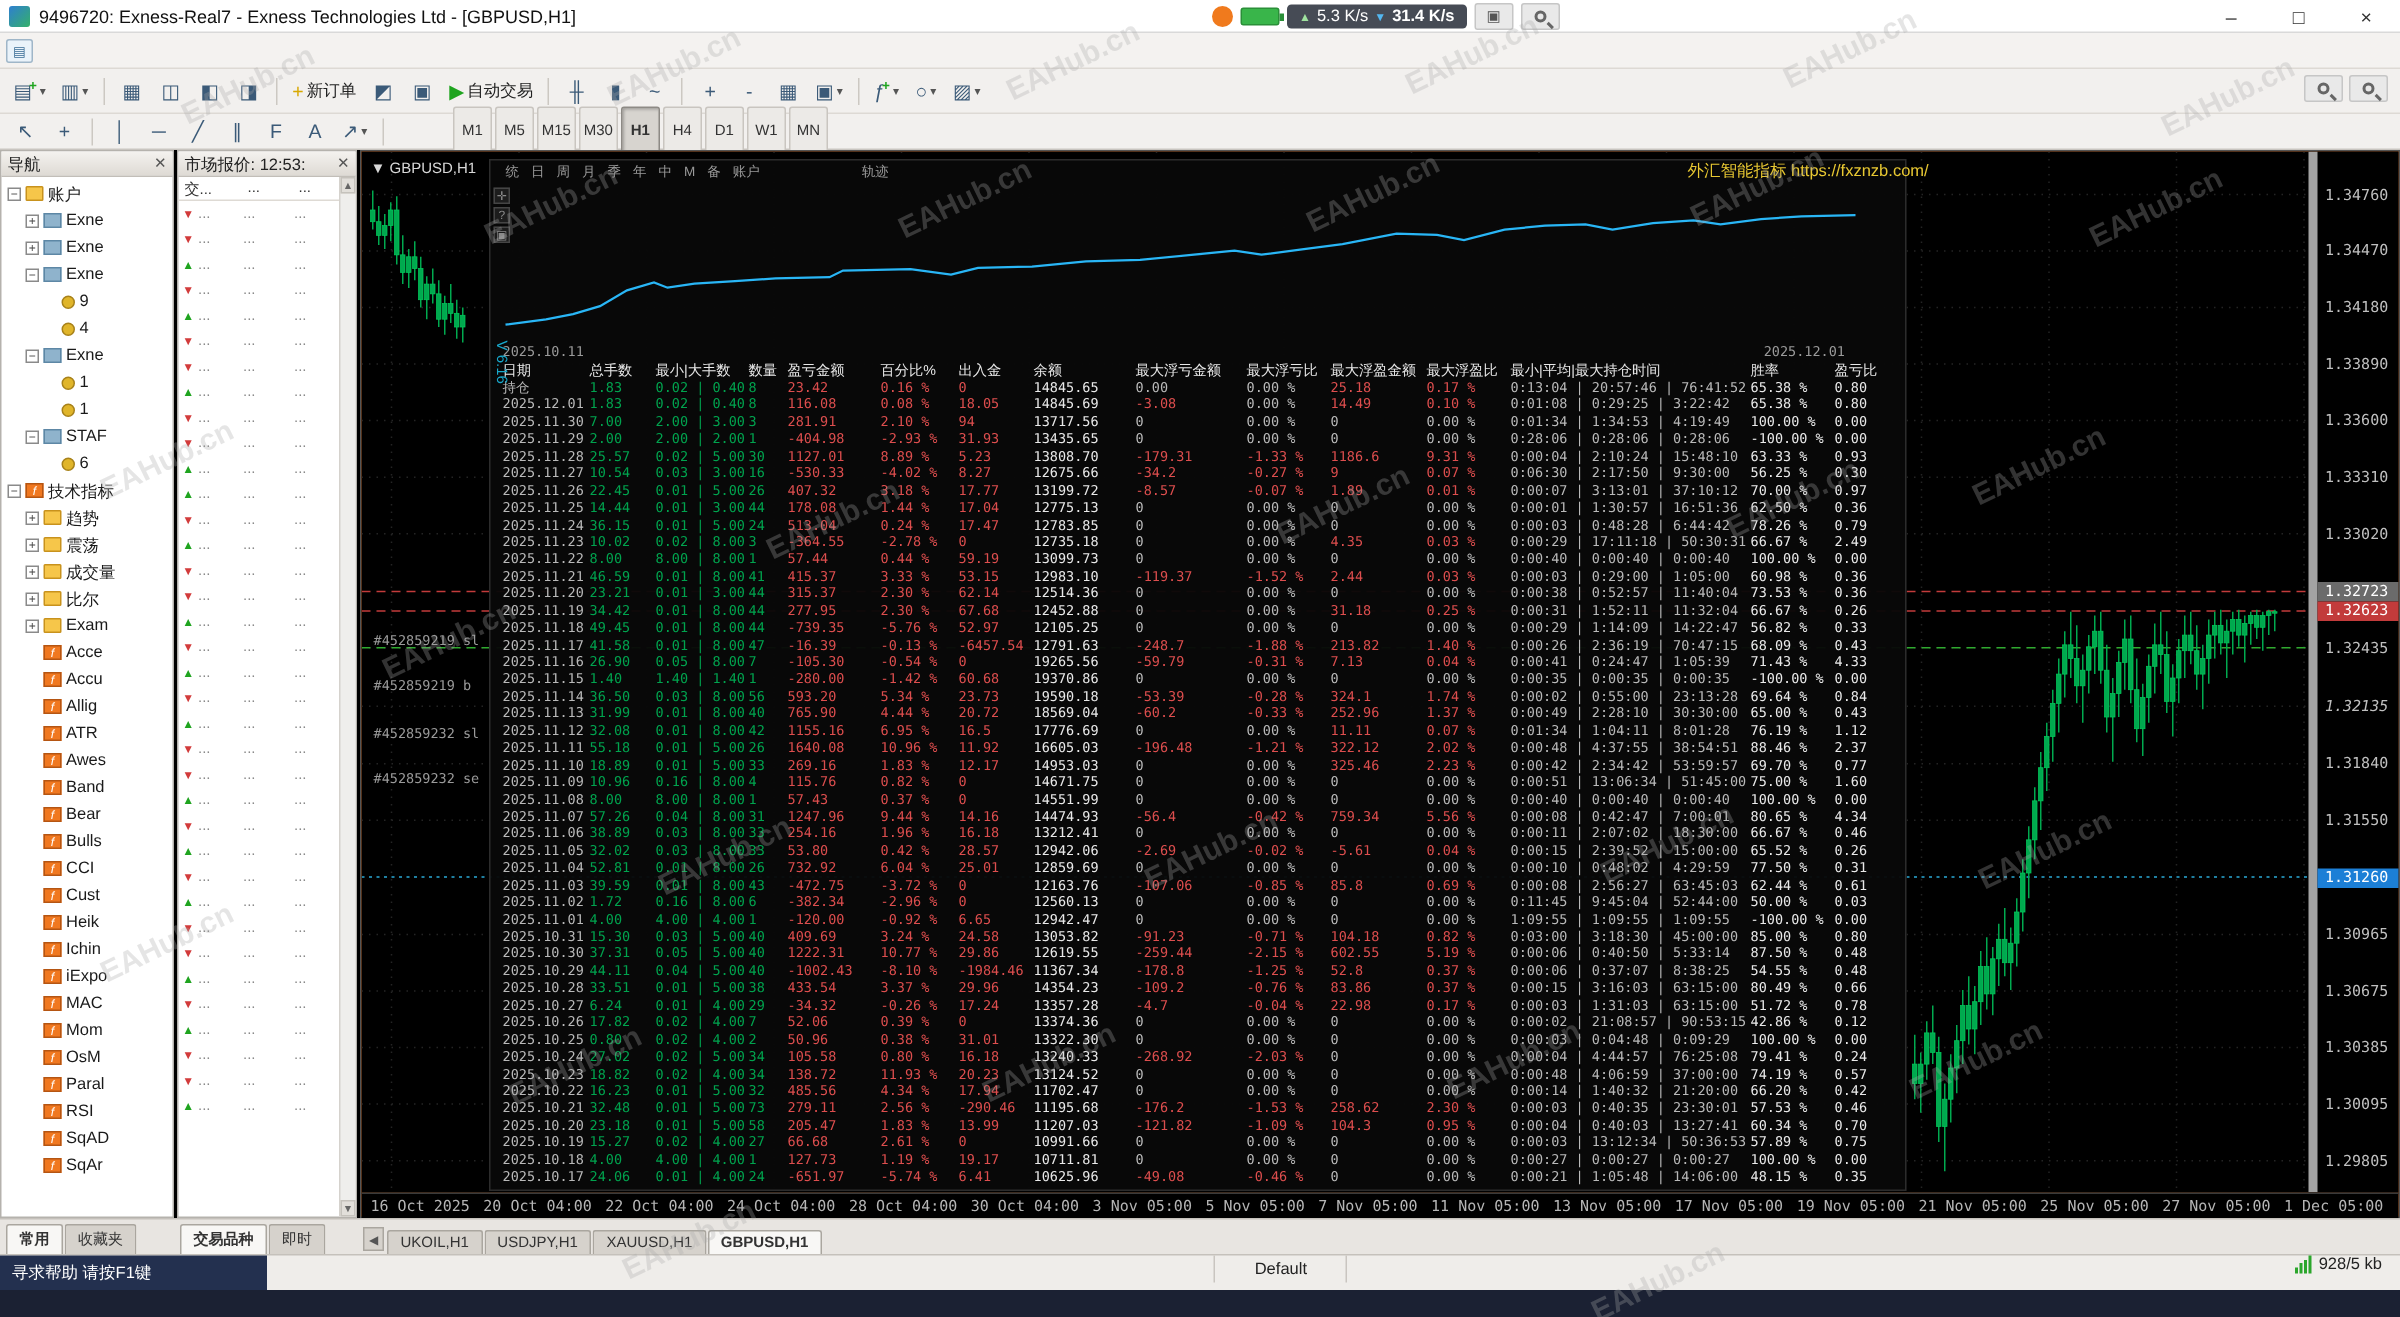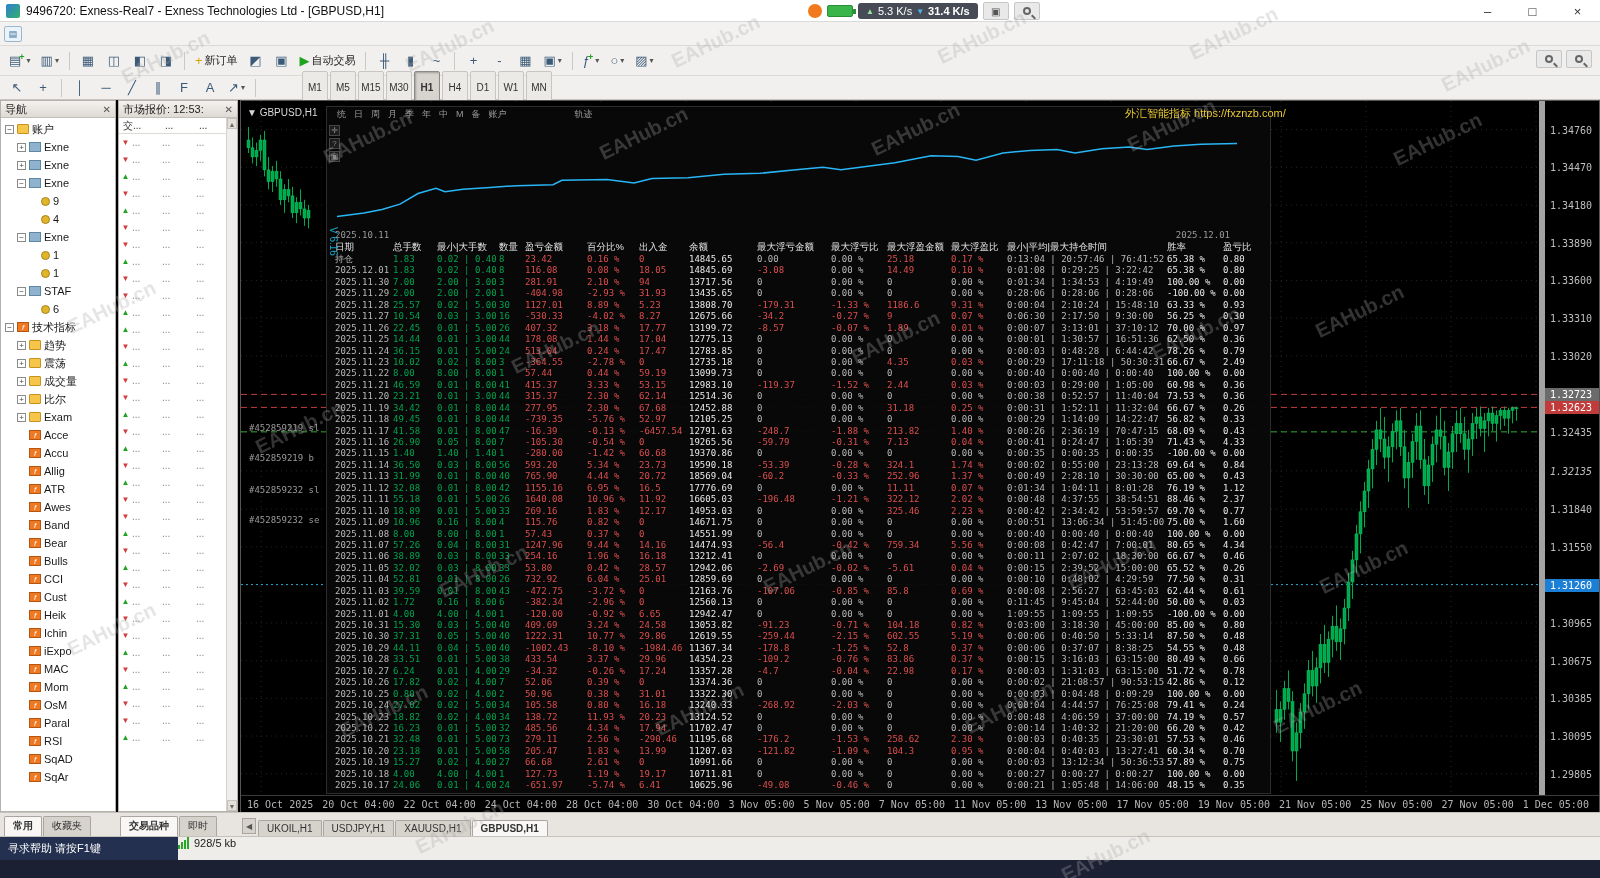--- a/index.html
+++ b/index.html
@@ -1823,20 +1823,23 @@
       <span class="stab">即时</span>
     </div>
   <div class="ctabs">
     <span class="tabscroll">◀</span>
     <span id="chart-tabs"><span class="stab">UKOIL,H1</span><span class="stab">USDJPY,H1</span><span class="stab">XAUUSD,H1</span><span class="stab active">GBPUSD,H1</span></span>
   </div>
 </div>
 
 <div class="statusbar">
   <div class="st-help">寻求帮助 请按F1键</div>
+  <div class="st-mid">
+      <span class="st-def">Default</span>
+    </div>
   <div class="st-conn">
     <span class="bars">
       <i style="height:4px"></i>
         <i style="height:7px"></i>
         <i style="height:9px"></i>
         <i style="height:12px"></i>
     </span>
     <span>928/5 kb</span>
   </div>
 </div>

